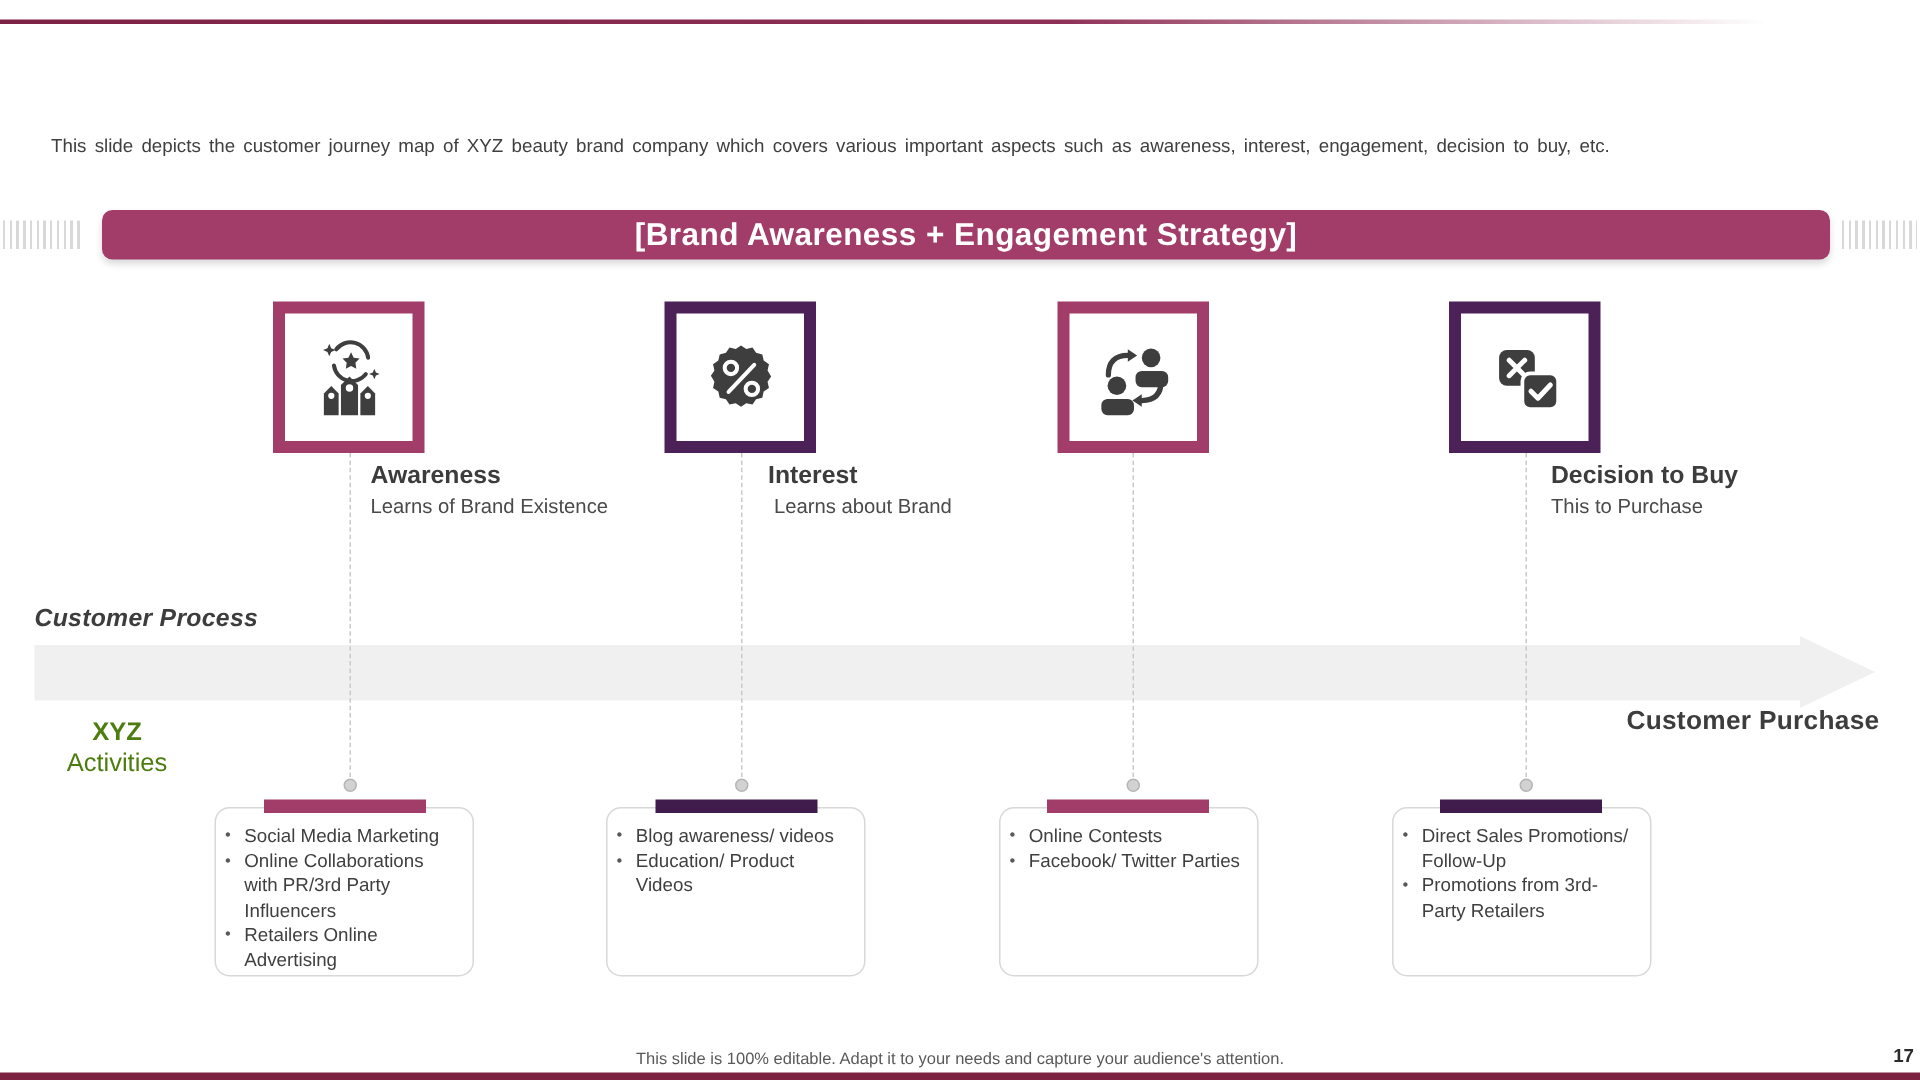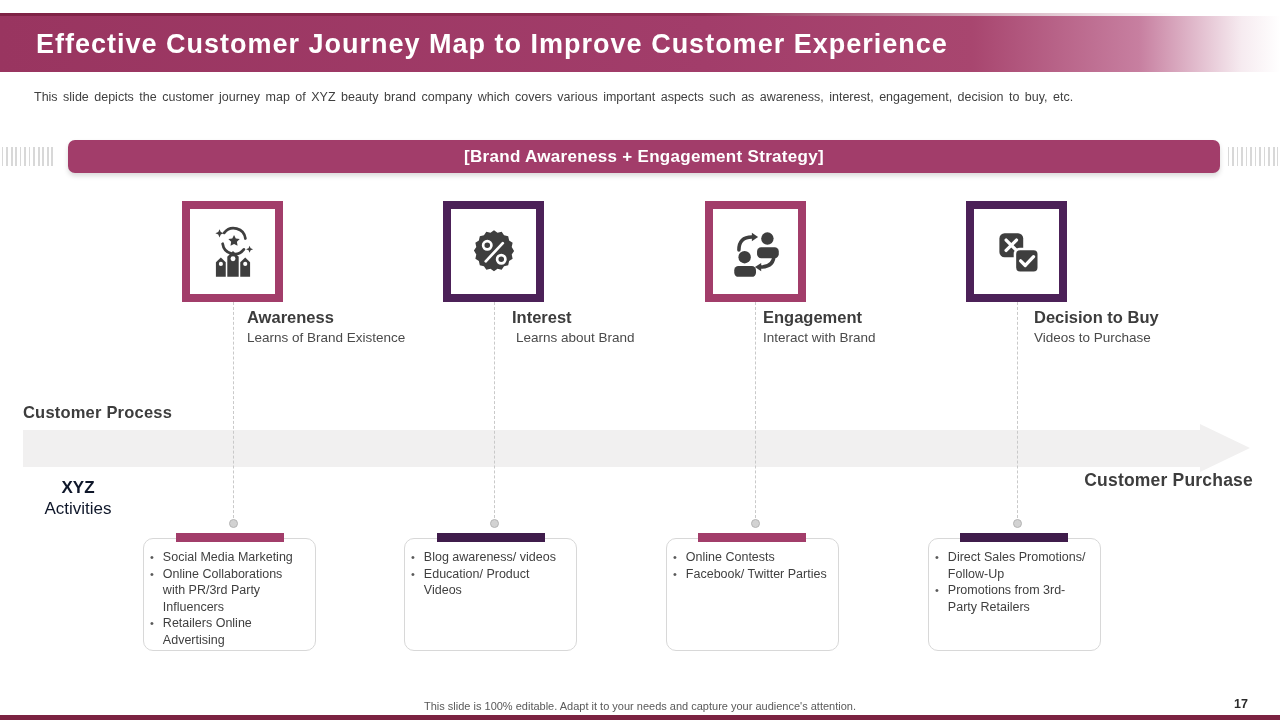--- a/index.html
+++ b/index.html
@@ -17,68 +17,65 @@
   .subtitle{position:absolute;left:34px;top:90px;width:1150px;font-size:12.5px;color:#3F3F3F;
     word-spacing:2px;}
   
   .tickstrip{position:absolute;top:147px;height:19px;
     background:repeating-linear-gradient(90deg,#D8D8D8 0 1.5px,transparent 1.5px 4.5px);}
   .tickstrip.left{left:2px;width:54px;}
   .tickstrip.right{left:1228px;width:50px;}
   .banner{position:absolute;left:68px;top:140px;width:1152px;height:33px;border-radius:7px;
     background:#A23D6A;box-shadow:0 3px 5px rgba(0,0,0,0.15);
     display:flex;align-items:center;justify-content:center;}
-  .banner span{color:#fff;font-weight:bold;font-size:17px;letter-spacing:0.3px;}
+  .banner span{color:#fff;font-weight:bold;font-size:21px;letter-spacing:0.3px;}
   
   .iconbox{position:absolute;top:201px;width:101px;height:101px;background:#fff;box-sizing:border-box;
     display:flex;align-items:center;justify-content:center;}
   .iconbox.magenta{border:8px solid #A23D6A;}
   .iconbox.purple{border:8px solid #4C2158;}
   .iconbox svg{display:block;}
   
   .stage{position:absolute;top:307px;white-space:nowrap;}
   .stage .name{font-size:16.5px;font-weight:bold;color:#3C3C3C;line-height:21px;}
   .stage .desc{font-size:13.5px;color:#4A4A4A;line-height:19px;}
   
   .vline{position:absolute;top:302px;height:221px;width:0;border-left:1px dashed #C9C9C9;}
   .dot{position:absolute;top:519px;width:9px;height:9px;border-radius:50%;
     background:#D2D2D2;border:1px solid #B5B5B5;box-sizing:border-box;}
   
-  .proc-label{position:absolute;left:23px;top:403px;font-size:16.5px;font-weight:bold;color:#3D3D3D;letter-spacing:0.2px;}
+  .proc-label{position:absolute;left:23px;top:403px;font-size:16.5px;font-weight:bold;color:#3D3D3D;letter-spacing:0.2px;font-style:italic;}
   .arrow-body{position:absolute;left:23px;top:430px;width:1177px;height:37px;background:#F1F0F0;}
   .arrow-head{position:absolute;left:1200px;top:424px;width:0;height:0;
     border-top:24px solid transparent;border-bottom:24px solid transparent;border-left:50px solid #F1F0F0;}
-  .xyz{position:absolute;left:10px;top:477px;width:136px;text-align:center;color:#0f172a;}
+  .xyz{position:absolute;left:10px;top:477px;width:136px;text-align:center;color:#4d7c0f;}
   .xyz .l1{font-size:17px;font-weight:bold;line-height:21px;}
   .xyz .l2{font-size:17px;line-height:21px;}
   .purchase-label{position:absolute;right:27px;top:470px;font-size:17.5px;font-weight:bold;color:#3D3D3D;letter-spacing:0.2px;}
   
   .card{position:absolute;top:538px;width:173px;height:113px;background:#fff;
     border:1px solid #D8D8D8;border-radius:10px;box-sizing:border-box;}
   .card ul{margin:0;padding:10px 8px 0 6px;list-style:none;}
   .card li{display:flex;gap:9px;font-size:12.5px;color:#3F3F3F;line-height:16.5px;}
   .card li .b{color:#595959;font-size:11px;line-height:16.5px;}
   .cardbar{position:absolute;top:533px;width:108px;height:9px;}
   .cardbar.magenta{background:#A23D6A;}
   .cardbar.purple{background:#3F1C4B;}
   
   .footnote{position:absolute;left:0;top:700px;width:1280px;text-align:center;
     font-size:11px;color:#595959;}
-  .pagenum{position:absolute;right:32px;top:697px;font-size:12.5px;font-weight:bold;color:#2B2B2B;}
+  .pagenum{position:absolute;right:4px;top:697px;font-size:12.5px;font-weight:bold;color:#2B2B2B;}
   .bottom-edge{position:absolute;left:0;bottom:0;width:1280px;height:5px;background:#7B2241;}
 </style>
 </head>
 <body>
 
 <div class="slide">
 
   <div class="title-topline"></div>
-  <div class="title-bar">
-    <h1>Effective Customer Journey Map to Improve Customer Experience</h1>
-  </div>
   <div class="subtitle">This slide depicts the customer journey map of XYZ beauty brand company which covers various important aspects such as awareness, interest, engagement, decision to buy, etc.</div>
 
   <div class="tickstrip left"></div>
   <div class="banner">
     <span>[Brand Awareness + Engagement Strategy]</span>
   </div>
   <div class="tickstrip right"></div>
 
   <div class="iconbox magenta" style="left:182px">
     <span>
@@ -142,27 +139,23 @@
   </div>
 
   <div class="stage" style="left:247px">
     <div class="name">Awareness</div>
     <div class="desc">Learns of Brand Existence</div>
   </div>
   <div class="stage" style="left:512px">
     <div class="name">Interest</div>
     <div class="desc" style="padding-left:4px">Learns about Brand</div>
   </div>
-  <div class="stage" style="left:763px">
-    <div class="name">Engagement</div>
-    <div class="desc">Interact with Brand</div>
-  </div>
   <div class="stage" style="left:1034px">
     <div class="name">Decision to Buy</div>
-    <div class="desc">Videos to Purchase</div>
+    <div class="desc">This to Purchase</div>
   </div>
 
   <div class="proc-label">Customer Process</div>
   <div class="arrow-body"></div>
   <div class="arrow-head"></div>
   <div class="xyz">
     <div class="l1">XYZ</div>
     <div class="l2">Activities</div>
   </div>
   <div class="purchase-label">Customer Purchase</div>

